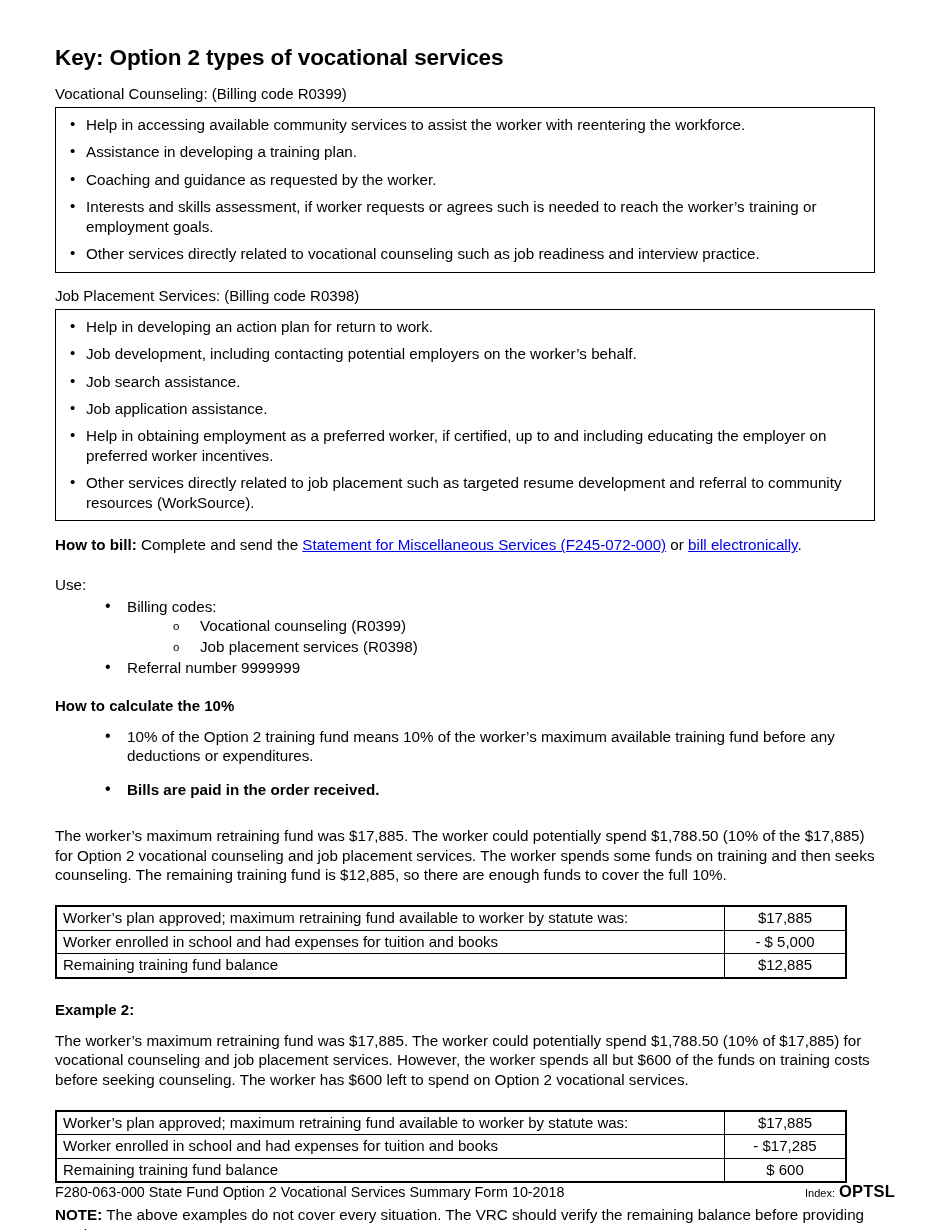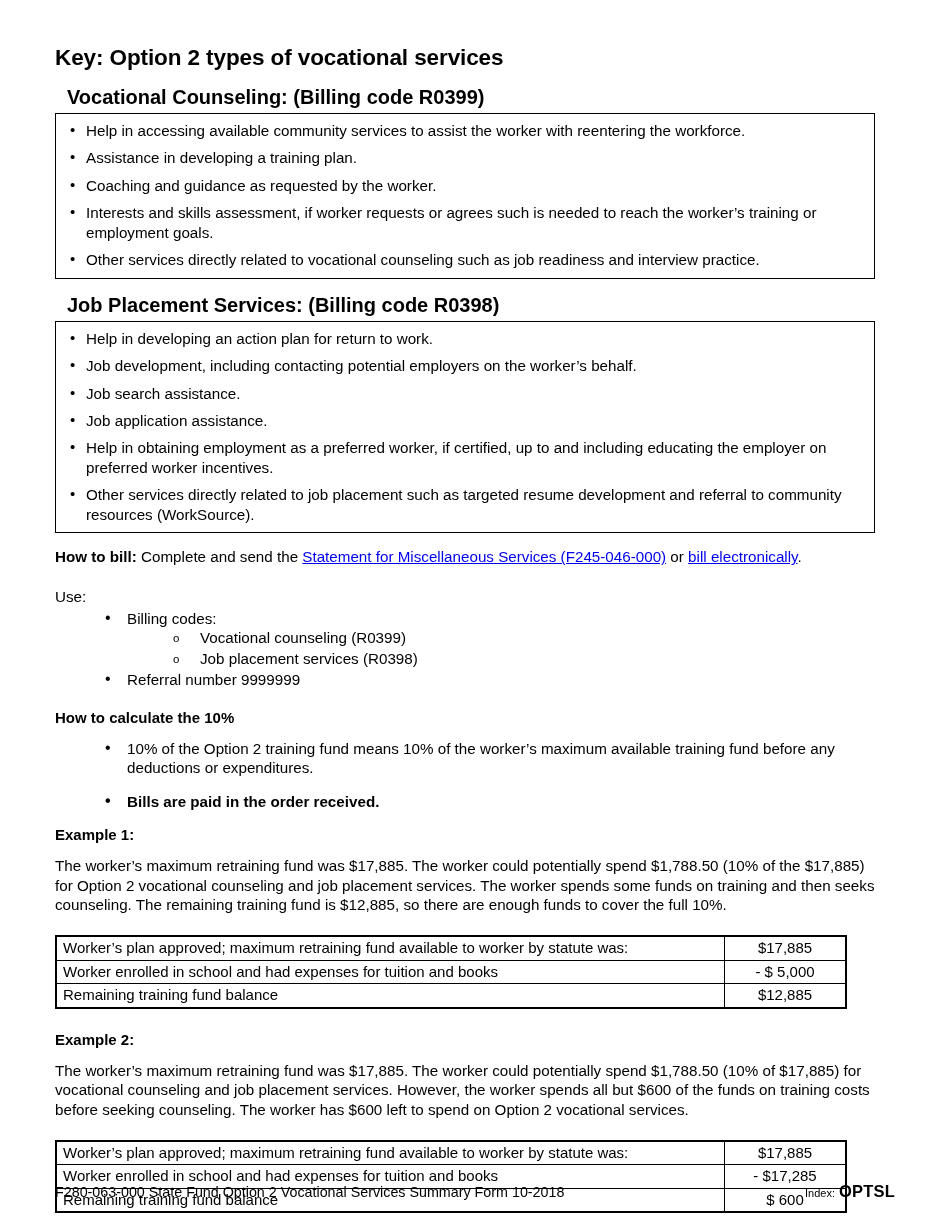--- a/index.html
+++ b/index.html
@@ -24,24 +24,24 @@
 
   
   .doc-title {
     font-size: 22.5px;
     font-weight: bold;
     line-height: 1.15;
     margin: 0 0 14px 0;
     letter-spacing: -0.1px;
   }
   .section-head {
-    font-size: 20px;
-    font-weight: bold;
+    font-size: 15px;
+    font-weight: normal;
     line-height: 1.2;
-    margin: 0 0 4px 12px;
+    margin: 0 0 4px 0;
   }
   .sub-head {
     font-size: 15px;
     font-weight: bold;
     line-height: 1.2;
     margin: 0;
   }
 
   
   .box {
@@ -219,21 +219,21 @@
     <ul>
       <li>Help in developing an action plan for return to work.</li>
       <li>Job development, including contacting potential employers on the worker’s behalf.</li>
       <li>Job search assistance.</li>
       <li>Job application assistance.</li>
       <li>Help in obtaining employment as a preferred worker, if certified, up to and including educating the employer on preferred worker incentives.</li>
       <li>Other services directly related to job placement such as targeted resume development and referral to community resources (WorkSource).</li>
     </ul>
   </div>
 
-  <p class="para"><span class="lead-bold">How to bill:</span><span> Complete and send the </span><a class="doclink" href="#">Statement for Miscellaneous Services (F245-046-000)</a><span> or </span><a class="doclink" href="#">bill electronically</a><span>.</span></p>
+  <p class="para"><span class="lead-bold">How to bill:</span><span> Complete and send the </span><a class="doclink" href="#">Statement for Miscellaneous Services (F245-072-000)</a><span> or </span><a class="doclink" href="#">bill electronically</a><span>.</span></p>
 
   <div class="spacer-sm"></div>
 
   <div class="use-label">Use:</div>
   <ul class="lvl1">
     <li>
       <span>Billing codes:</span>
       <ul class="lvl2">
         <li>Vocational counseling (R0399)</li>
         <li>Job placement services (R0398)</li>
@@ -244,21 +244,20 @@
 
   <div class="spacer-md"></div>
 
   <div class="sub-head">How to calculate the 10%</div>
   <div class="spacer-sm"></div>
   <ul class="calc">
     <li>10% of the Option 2 training fund means 10% of the worker’s maximum available training fund before any deductions or expenditures.</li>
     <li class="bold">Bills are paid in the order received.</li>
   </ul>
 
-  <div class="sub-head">Example 1:</div>
   <div class="spacer-sm"></div>
   <p class="para">The worker’s maximum retraining fund was $17,885. The worker could potentially spend $1,788.50 (10% of the $17,885) for Option 2 vocational counseling and job placement services. The worker spends some funds on training and then seeks counseling. The remaining training fund is $12,885, so there are enough funds to cover the full 10%.</p>
   <div class="spacer-sm"></div>
   <table class="example">
     <tbody>
       <tr>
         <td class="label">Worker’s plan approved; maximum retraining fund available to worker by statute was:</td>
         <td class="value">$17,885</td>
       </tr>
       <tr>

